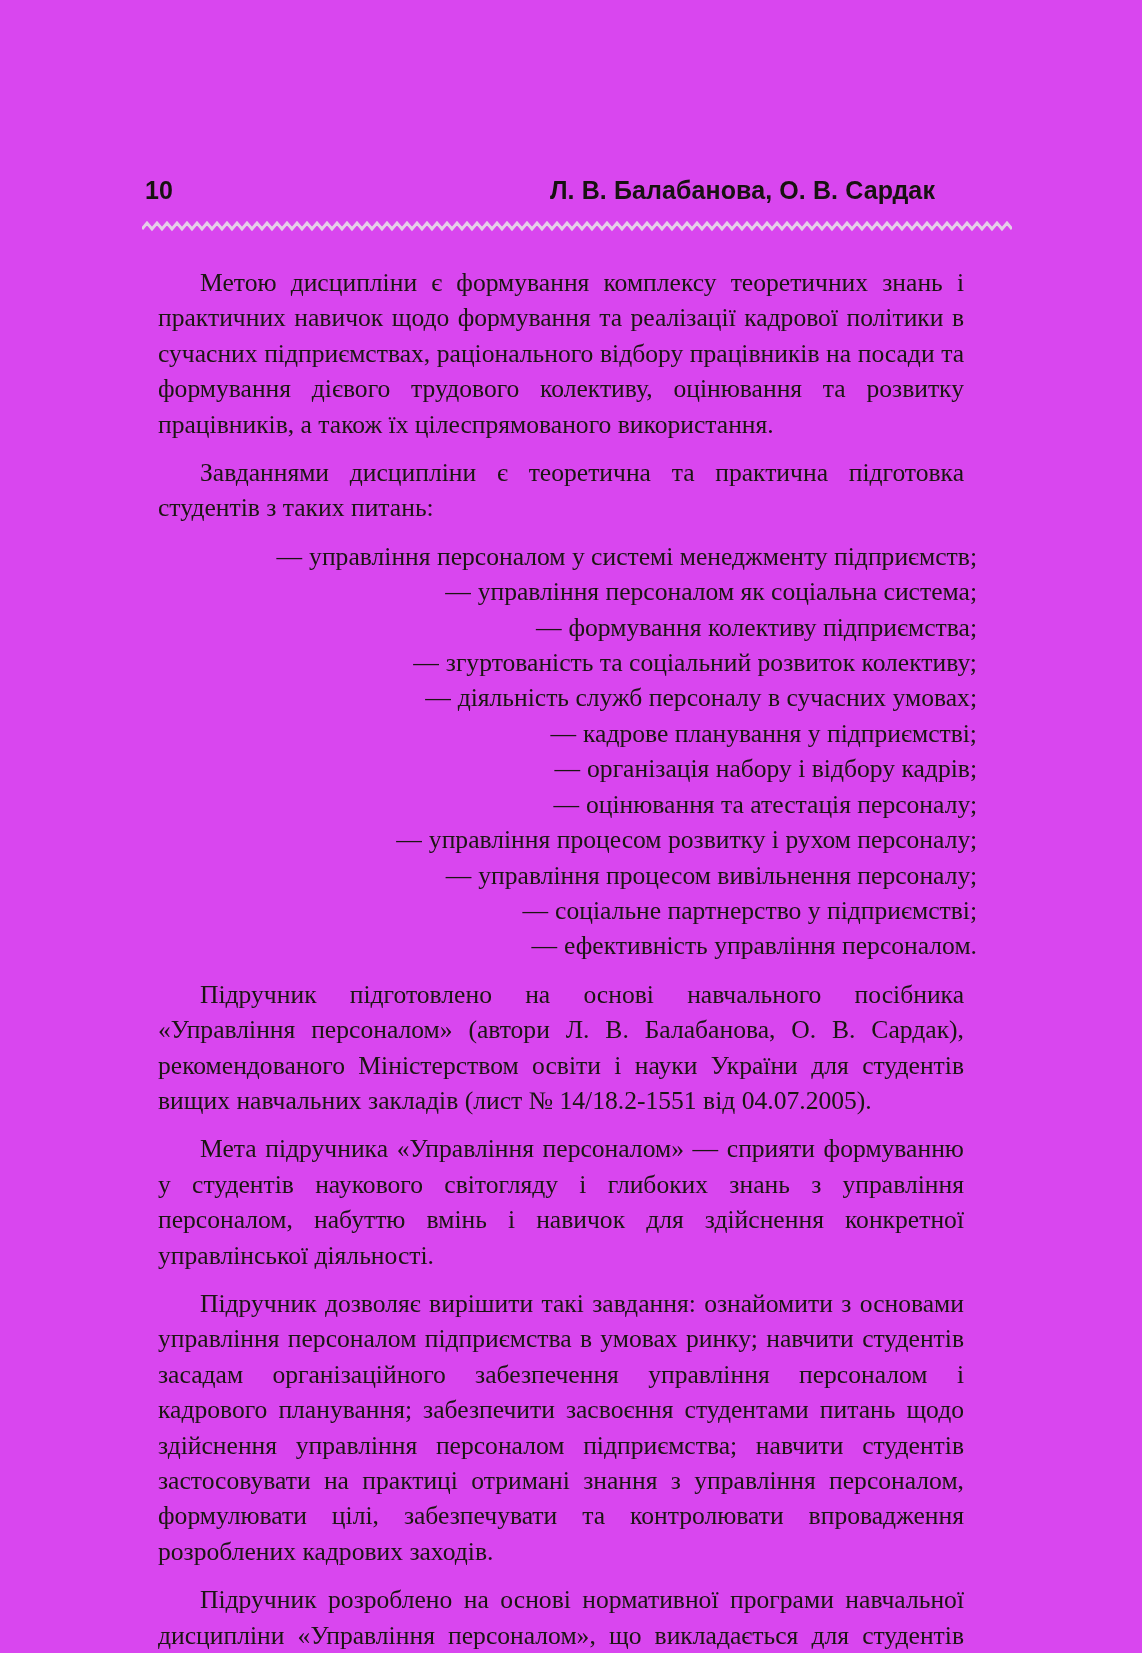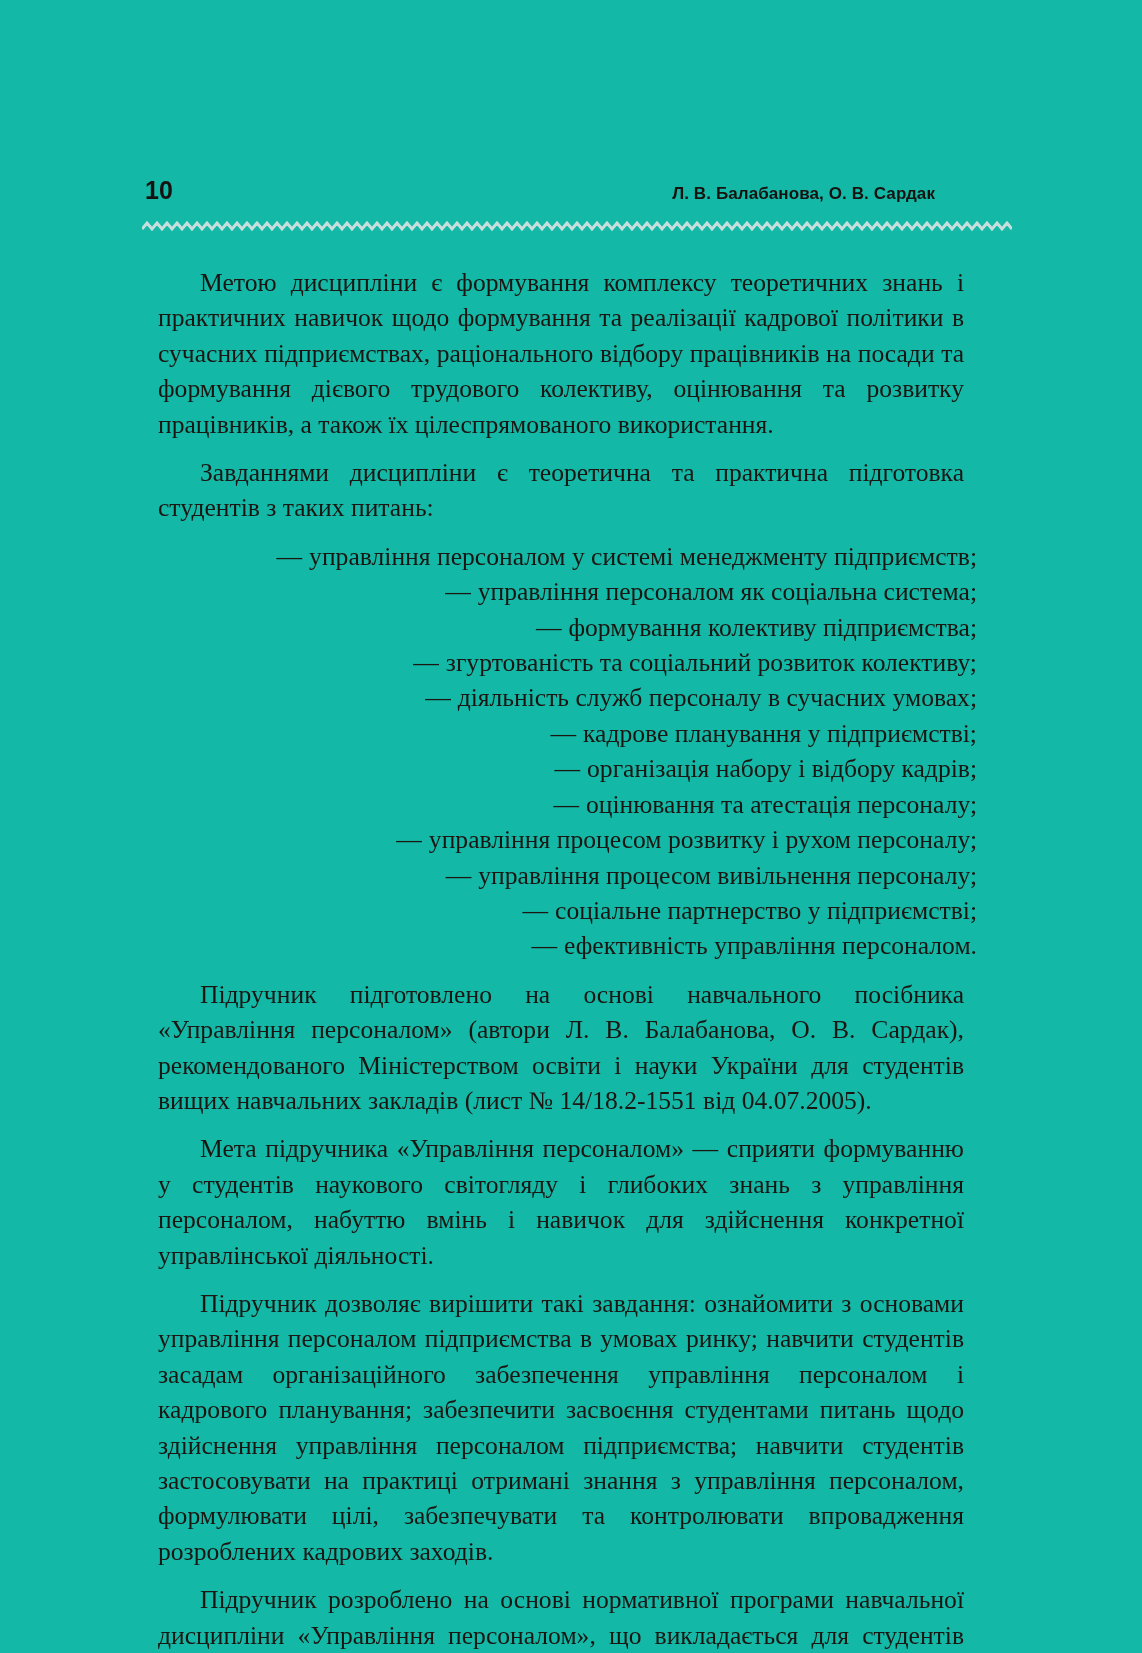--- a/index.html
+++ b/index.html
@@ -15,21 +15,21 @@
     color: #1a1510;
     overflow: hidden;
   }
 
   .page {
     position: absolute;
     left: 0;
     top: 0;
     width: 1142px;
     height: 1653px;
-    background: #14b8a6;
+    background: #d946ef;
   }
 
   
   .header {
     position: absolute;
     left: 145px;
     top: 176px;
     width: 790px;
     height: 34px;
     display: flex;
@@ -37,21 +37,21 @@
     justify-content: space-between;
     font-family: "Liberation Sans", "DejaVu Sans", sans-serif;
   }
   .page-number {
     font-size: 25px;
     font-weight: bold;
     letter-spacing: 0.2px;
     color: #171210;
   }
   .header-authors {
-    font-size: 17px;
+    font-size: 25px;
     font-weight: bold;
     letter-spacing: 0.1px;
     color: #171210;
     white-space: nowrap;
   }
 
   
   .zigzag {
     position: absolute;
     left: 142px;

